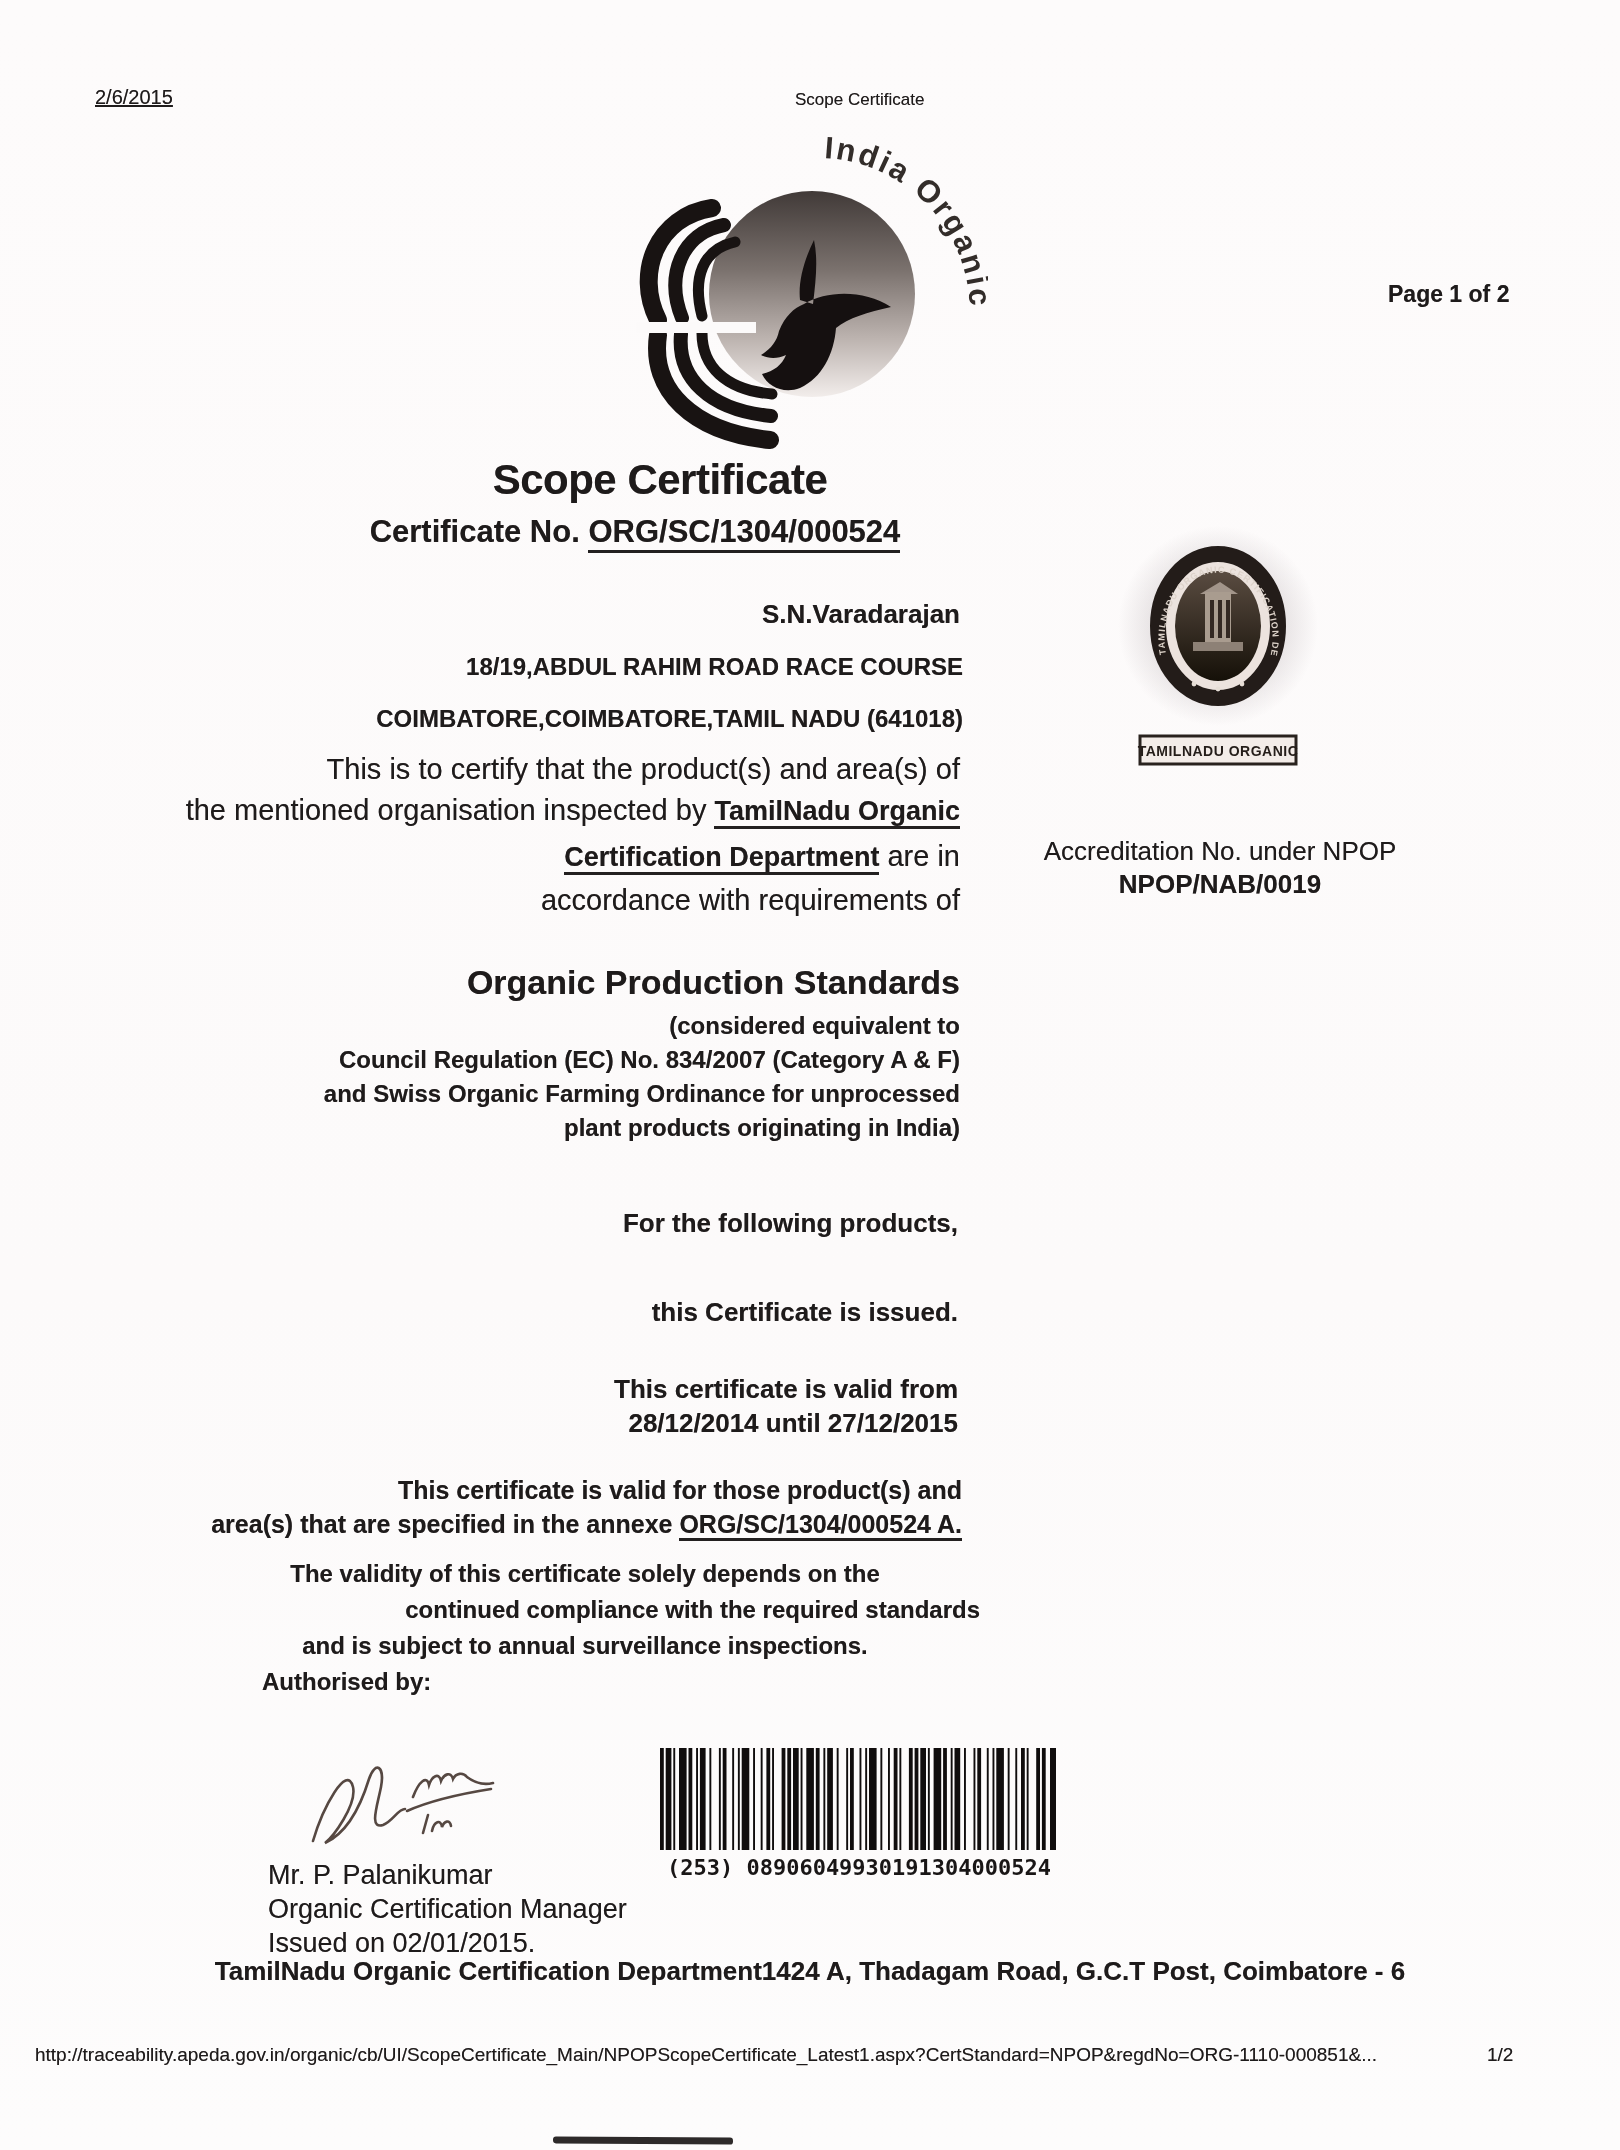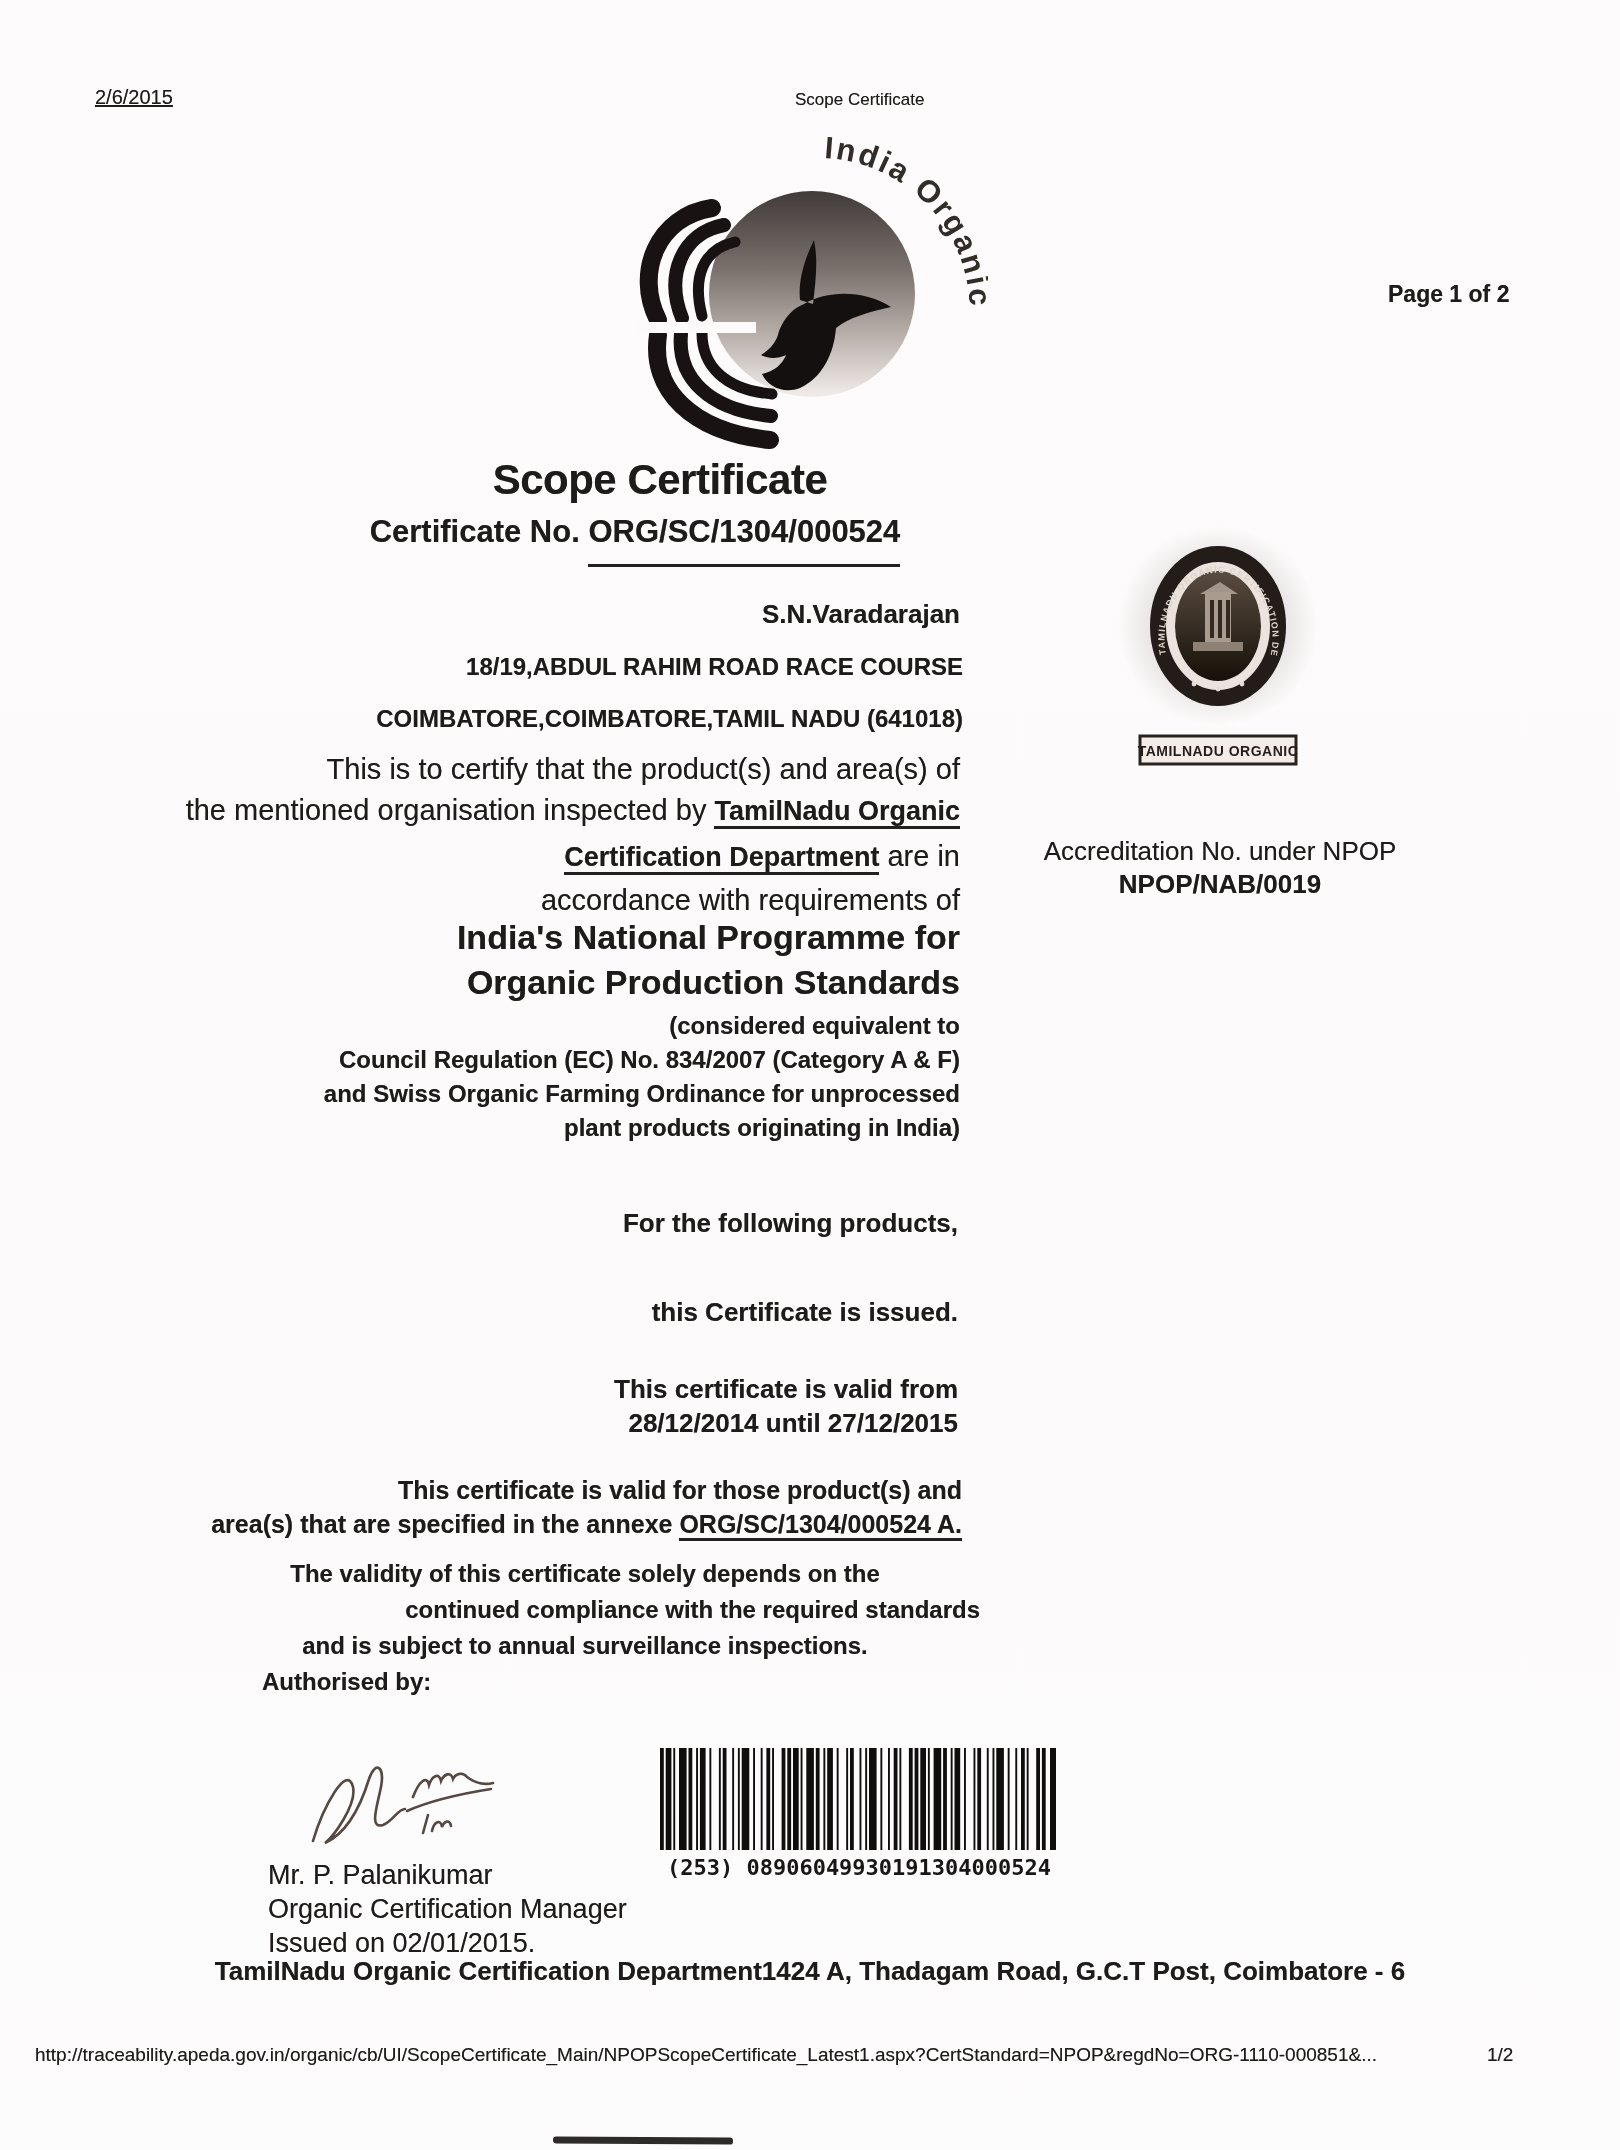--- a/index.html
+++ b/index.html
@@ -5,21 +5,21 @@
   html,body{margin:0;padding:0;background:#e9e6e6;}
   .page{
     position:relative;width:1620px;height:2150px;margin:0 auto;
     background:linear-gradient(180deg,#fdfbfb 0%,#fcfafa 60%,#fdfcfc 100%);
     font-family:"Liberation Sans",sans-serif;color:#1e1b1b;overflow:hidden;
   }
   .abs{position:absolute;}
   .b{font-weight:700;}
   .c{text-align:center;}
   .r{text-align:right;}
-  .u{border-bottom:3px solid #232020;padding-bottom:15px;margin-top:17px;}
+  .u{border-bottom:3px solid #232020;padding-bottom:1px;margin-top:17px;}
   .u2{border-bottom:3px solid #232020;padding-bottom:0px;}
   .scan{text-shadow:0 0 0.5px rgba(40,30,30,0.55);}
   .mono{font-family:"DejaVu Sans Mono",monospace;}
   svg{display:block;}
 </style>
 </head>
 <body>
 
 <div class="page">
 
@@ -60,21 +60,20 @@
 
   <div class="abs b r scan" style="left:400px;top:599px;width:560px;font-size:26px;">S.N.Varadarajan</div>
   <div class="abs b r scan" style="left:300px;top:653px;width:663px;font-size:24px;">18/19,ABDUL RAHIM ROAD RACE COURSE</div>
   <div class="abs b r scan" style="left:300px;top:705px;width:663px;font-size:24px;">COIMBATORE,COIMBATORE,TAMIL NADU (641018)</div>
 
   <div class="abs r scan" style="left:60px;top:753px;width:900px;font-size:29px;">This is to certify that the product(s) and area(s) of</div>
   <div class="abs r scan" style="left:60px;top:794px;width:900px;font-size:29px;"><span>the mentioned organisation inspected by </span><span class="b u2" style="font-size:27px;">TamilNadu Organic</span></div>
   <div class="abs r scan" style="left:60px;top:840px;width:900px;font-size:29px;"><span class="b u2" style="font-size:27px;">Certification Department</span><span> are in</span></div>
   <div class="abs r scan" style="left:60px;top:884px;width:900px;font-size:29px;">accordance with requirements of</div>
 
-  <div class="abs b r scan" style="left:60px;top:918px;width:900px;font-size:34px;">India's National Programme for</div>
   <div class="abs b r scan" style="left:60px;top:963px;width:900px;font-size:34px;">Organic Production Standards</div>
 
   <div class="abs b r scan" style="left:60px;top:1012px;width:900px;font-size:24px;">(considered equivalent to</div>
   <div class="abs b r scan" style="left:60px;top:1046px;width:900px;font-size:24px;">Council Regulation (EC) No. 834/2007 (Category A &amp; F)</div>
   <div class="abs b r scan" style="left:60px;top:1080px;width:900px;font-size:24px;">and Swiss Organic Farming Ordinance for unprocessed</div>
   <div class="abs b r scan" style="left:60px;top:1114px;width:900px;font-size:24px;">plant products originating in India)</div>
 
   <svg class="abs" style="left:1116px;top:526px;" width="208" height="250" viewBox="0 0 208 250">
     <defs>
       <radialGradient id="splotch" cx="0.5" cy="0.5" r="0.5">

